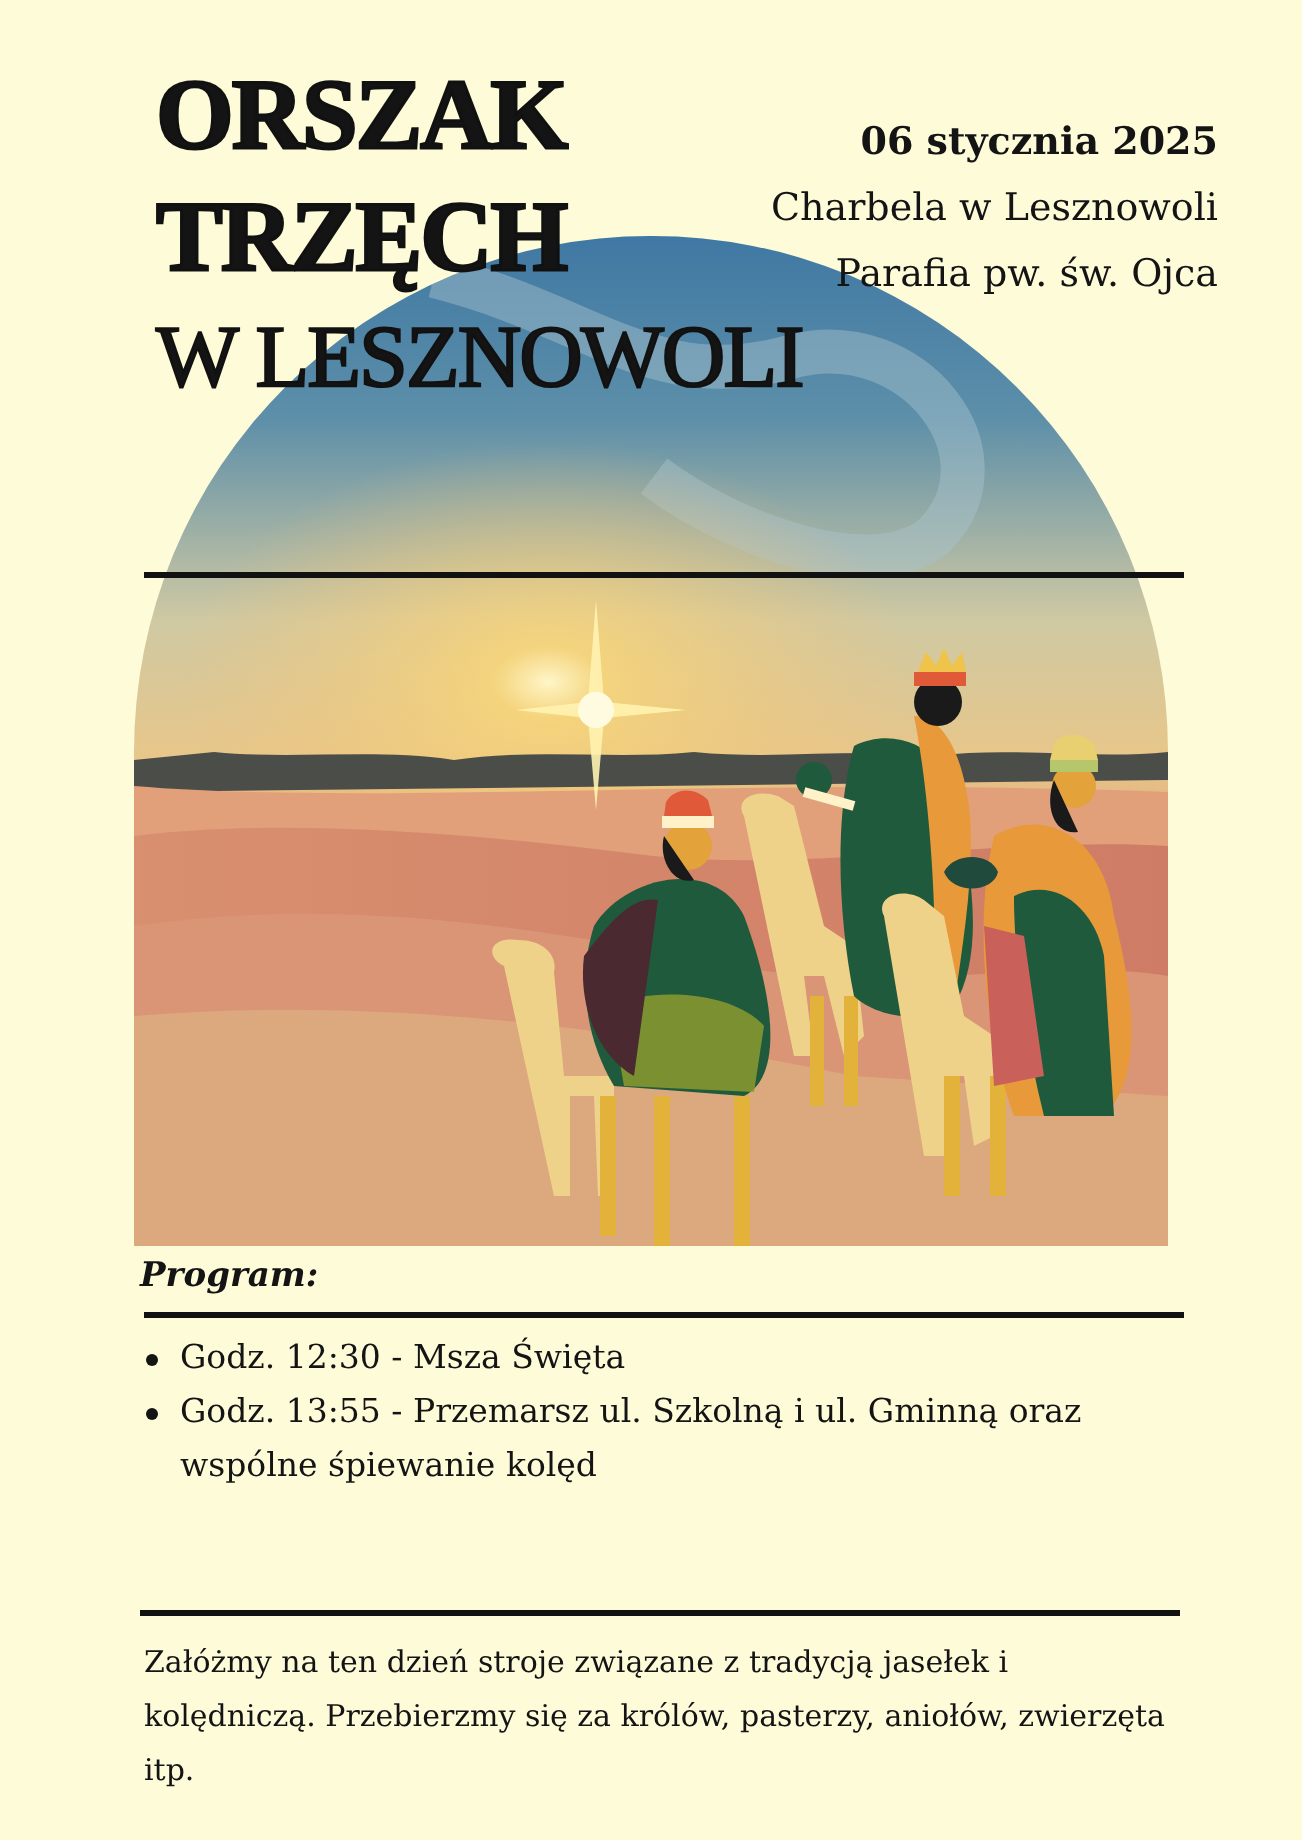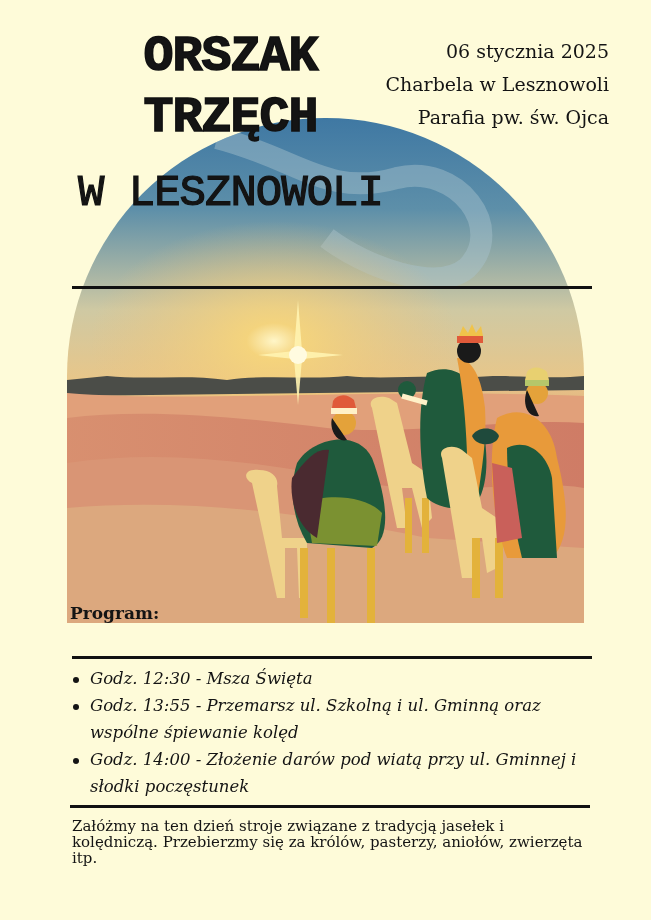--- a/index.html
+++ b/index.html
@@ -1,30 +1,30 @@
 <!DOCTYPE html>
 <html><head>
 <meta charset="utf-8">
 <style>
   html, body { margin:0; padding:0; }
   body { width:651px; height:920px; background:#fefbd9; position:relative; overflow:hidden; font-family:"DejaVu Serif", serif; color:#141414; }
   .art { position:absolute; left:67px; top:118px; width:517px; height:505px; border-radius:258px 258px 0 0; overflow:hidden;
          background: linear-gradient(180deg, #3f78a3 0%, #5d8fa9 18%, #cfc9a3 38%, #e8c689 52%, #dca37a 62%, #d9a47e 100%); }
   .art svg { position:absolute; left:0; top:0; }
-  .title { position:absolute; left:78px; top:32px; font-family:Liberation Mono, monospace; font-weight:bold; letter-spacing:-1px; line-height:1;text-align:center; }
+  .title { position:absolute; left:78px; top:32px; font-family:Liberation Serif, serif; font-weight:bold; letter-spacing:-1px; line-height:1; }
   .title .l { display:block; font-size:50px; height:61px; -webkit-text-stroke:1.5px #111; }
-  .title .l4 { font-size:44px; font-weight:normal; -webkit-text-stroke:1.2px #111; letter-spacing:-1px; margin-top:17px; white-space:nowrap; }
+  .title .l4 { font-size:44px; font-weight:normal; -webkit-text-stroke:1.2px #111; letter-spacing:-1px; margin-top:3px; white-space:nowrap; }
   .rule { position:absolute; height:3px; background:#111; }
   .info { position:absolute; right:42px; top:35px; text-align:right; font-family:"DejaVu Serif", serif; font-size:19px; line-height:33px; }
-  .info .b { font-weight:normal; }
-  .program-head { position:absolute; left:70px; top:603px; font-weight:bold; font-size:17px; }
+  .info .b { font-weight:bold;margin-top:20px; }
+  .program-head { position:absolute; left:70px; top:628px; font-weight:bold; font-size:17px;font-style:italic; }
   .program { position:absolute; left:70px; top:665px; width:530px; list-style:none; margin:0; padding:0; font-size:16.5px; line-height:27px; }
-  .program li { position:relative; padding-left:20px;font-style:italic; }
+  .program li { position:relative; padding-left:20px; }
   .program li::before { content:""; position:absolute; left:3px; top:12px; width:6px; height:6px; border-radius:50%; background:#141414; }
-  .note { position:absolute; left:72px; top:818px; width:520px; font-size:15px; line-height:16px; }
+  .note { position:absolute; left:72px; top:818px; width:520px; font-size:15px; line-height:27px; }
 </style>
 </head>
 <body>
 
 <div class="art">
   <svg width="517" height="505" viewBox="0 0 517 505">
     <defs>
       <radialGradient id="sun" cx="0.45" cy="0.46" r="0.4">
         <stop offset="0" stop-color="#fff6c8" stop-opacity="1"></stop>
         <stop offset="0.15" stop-color="#f7d57a" stop-opacity="0.9"></stop>
@@ -116,18 +116,17 @@
   <div>Charbela w Lesznowoli</div>
   <div>Parafia pw. św. Ojca</div>
 </div>
 
 <div class="program-head">Program:</div>
 <div class="rule" style="left:72px; top:656px; width:520px;"></div>
 
 <ul class="program">
   <li>Godz. 12:30 - Msza Święta</li>
   <li>Godz. 13:55 - Przemarsz ul. Szkolną i ul. Gminną oraz wspólne śpiewanie kolęd</li>
-  <li>Godz. 14:00 - Złożenie darów pod wiatą przy ul. Gminnej i słodki poczęstunek</li>
 </ul>
 
 <div class="rule" style="left:70px; top:805px; width:520px;"></div>
 
 <div class="note">Załóżmy na ten dzień stroje związane z tradycją jasełek i kolędniczą. Przebierzmy się za królów, pasterzy, aniołów, zwierzęta itp.</div>
 
 </body></html>

